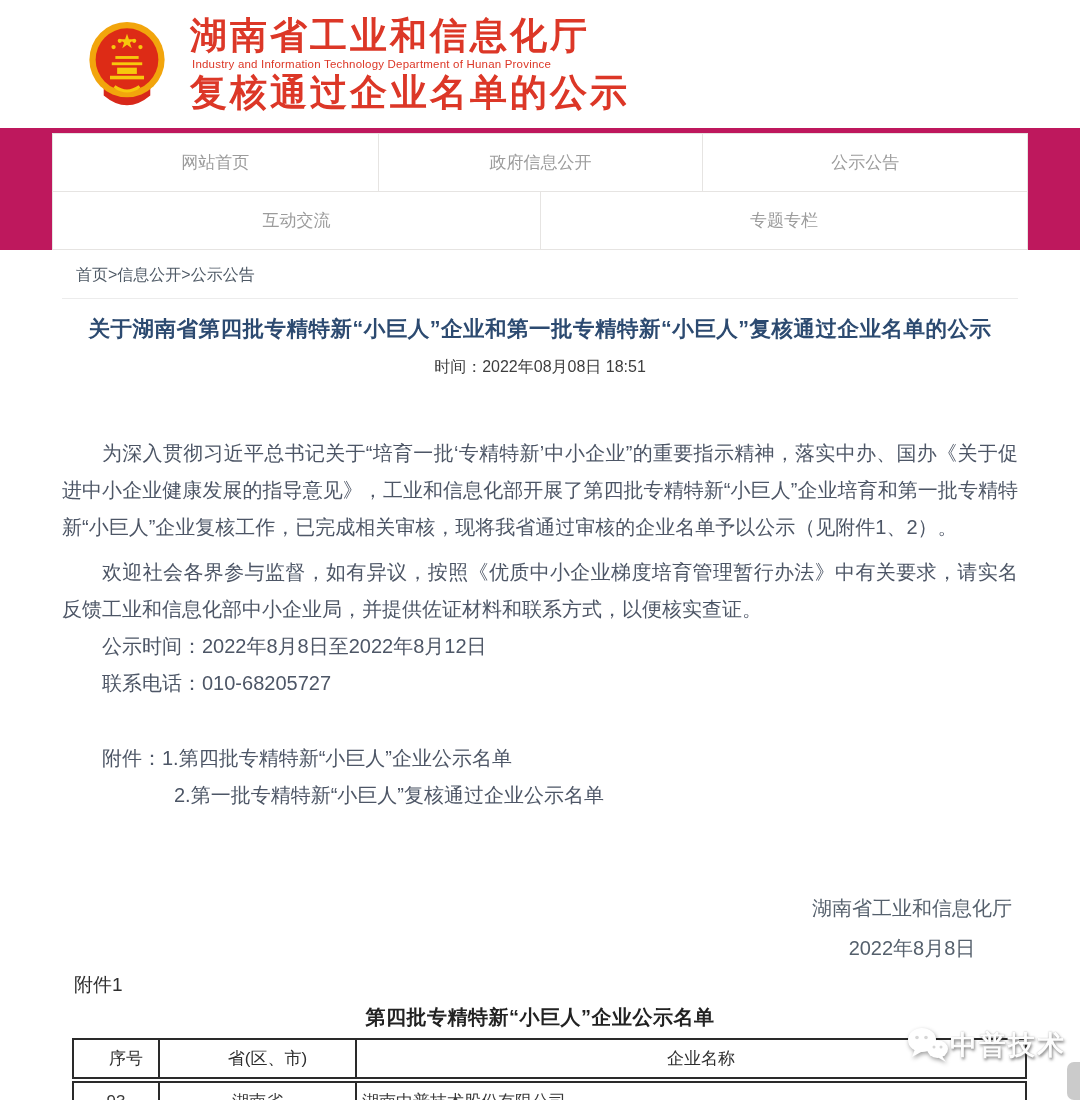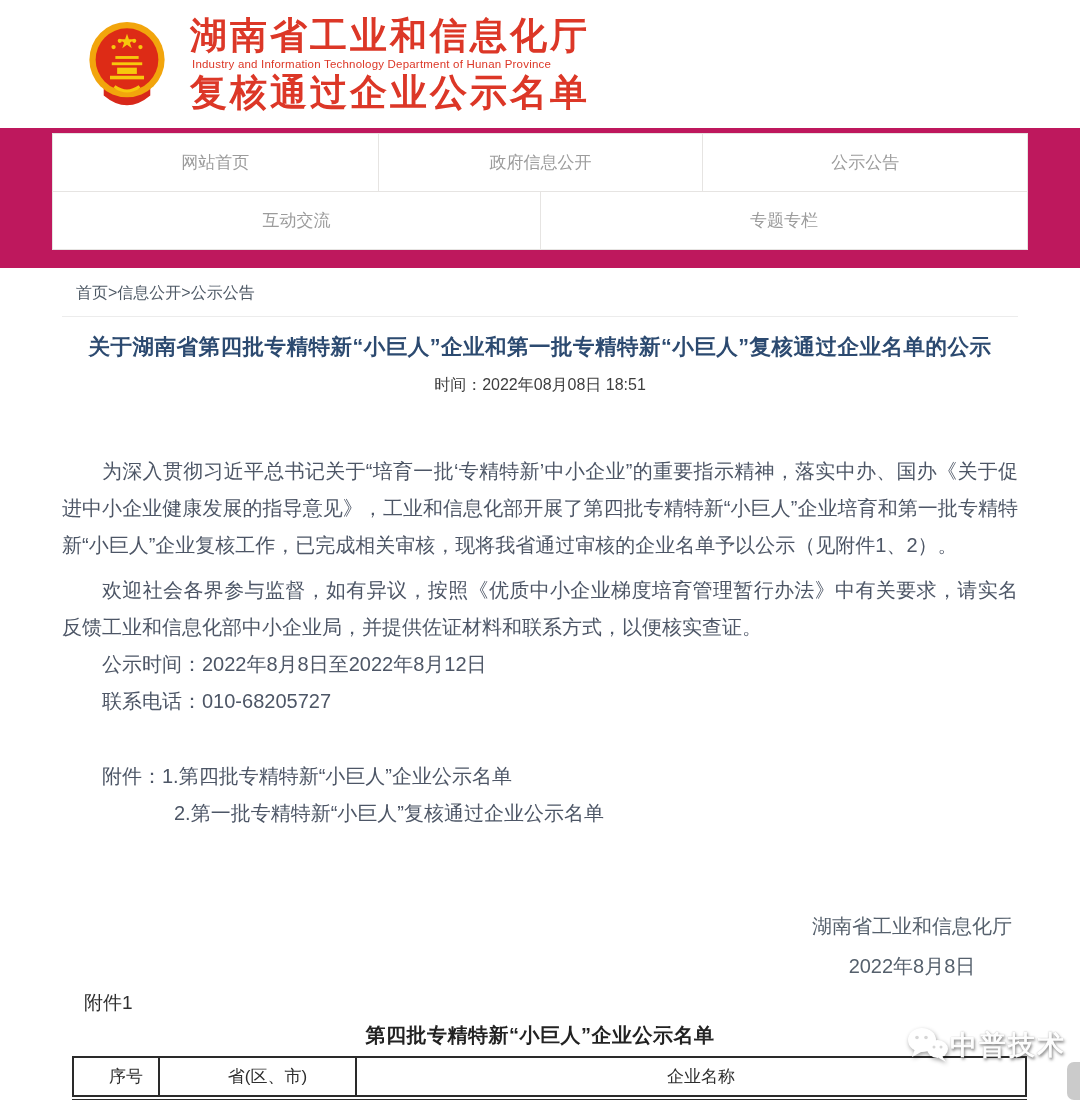--- a/index.html
+++ b/index.html
@@ -18,21 +18,21 @@
   .brand { margin-left:20px; }
   .brand-cn {
     color:#dc3727; font-weight:bold; font-size:37px; letter-spacing:3px;
     line-height:1.12; white-space:nowrap;
   }
   .brand-en {
     color:#dc3727; font-size:11.5px; letter-spacing:.2px; margin:1px 0 2px 2px;
     white-space:nowrap;
   }
   
-  .nav-wrap { padding:5px 52px 18px;text-align:center; }
+  .nav-wrap { padding:5px 52px 0;text-align:center; }
   .main-nav { background:#fff; border:1px solid #e6e4e2; }
   .nav-row { display:grid; }
   .nav-row.r1 { grid-template-columns:1fr 1fr 1fr; }
   .nav-row.r2 { grid-template-columns:1fr 1fr; border-top:1px solid #e6e4e2; }
   .nav-cell {
     height:57px; display:flex; align-items:center; justify-content:center;
     color:#9c9c9c; font-size:17px; cursor:pointer; background:#fff;
   }
   .nav-row .nav-cell + .nav-cell { border-left:1px solid #e6e4e2; }
   
@@ -49,21 +49,21 @@
   .article-time { margin-top:14px; text-align:center; font-size:16px; color:#3d3d3d; }
   .article-body { margin-top:57px; font-size:20px; line-height:37px; color:#4d5666; }
   .article-body p { text-align:justify; }
   .indent { text-indent:2em; }
   .p2 { margin-top:8px; }
   .attach1 { margin-top:38px; }
   .attach2 { text-indent:5.6em; }
   .signature { margin-top:76px; margin-left:auto; margin-right:6px; width:max-content; text-align:center; color:#55606c; }
   .signature .sig-org { line-height:37px; }
   .signature .sig-date { line-height:42px; }
-  .annex-label { margin-top:4px; margin-left:22px; font-size:19px; line-height:24px; color:#2e2e2e; }
+  .annex-label { margin-top:4px; margin-left:12px; font-size:19px; line-height:24px; color:#2e2e2e; }
   .annex-table-title {
     margin-top:6px; text-align:center; font-size:20px; font-weight:bold;
     color:#222; line-height:28px; letter-spacing:.5px;
   }
   
   table.annex {
     margin:7px 0 0 10px; width:955px; border-collapse:collapse; table-layout:fixed;
     border:2px solid #2a2a2a; background:#fff;
   }
   table.annex th, table.annex td { border-left:2px solid #2a2a2a; border-right:2px solid #2a2a2a; }
@@ -105,21 +105,21 @@
       <circle cx="63" cy="32" r="2.4" fill="#f7c80c"></circle>
       <rect x="35" y="42" width="26" height="3.2" fill="#f7c80c"></rect>
       <rect x="31" y="49" width="34" height="3.2" fill="#f7c80c"></rect>
       <rect x="37" y="55" width="22" height="7" fill="#f7c80c"></rect>
       <rect x="29" y="64" width="38" height="4" fill="#f7c80c"></rect>
       <path d="M34,76 Q48,86 62,76" stroke="#f7c80c" stroke-width="3.5" fill="none"></path>
     </svg>
     <div class="brand">
       <div class="brand-cn">湖南省工业和信息化厅</div>
       <div class="brand-en">Industry and Information Technology Department of Hunan Province</div>
-      <div class="brand-cn">复核通过企业公示名单</div>
+      <div class="brand-cn">复核通过企业名单的公示</div>
     </div>
   </header>
 
   <div class="nav-wrap">
     <nav class="main-nav">
       <div class="nav-row r1">
         <div class="nav-cell">网站首页</div>
         <div class="nav-cell">政府信息公开</div>
         <div class="nav-cell">公示公告</div>
       </div>

